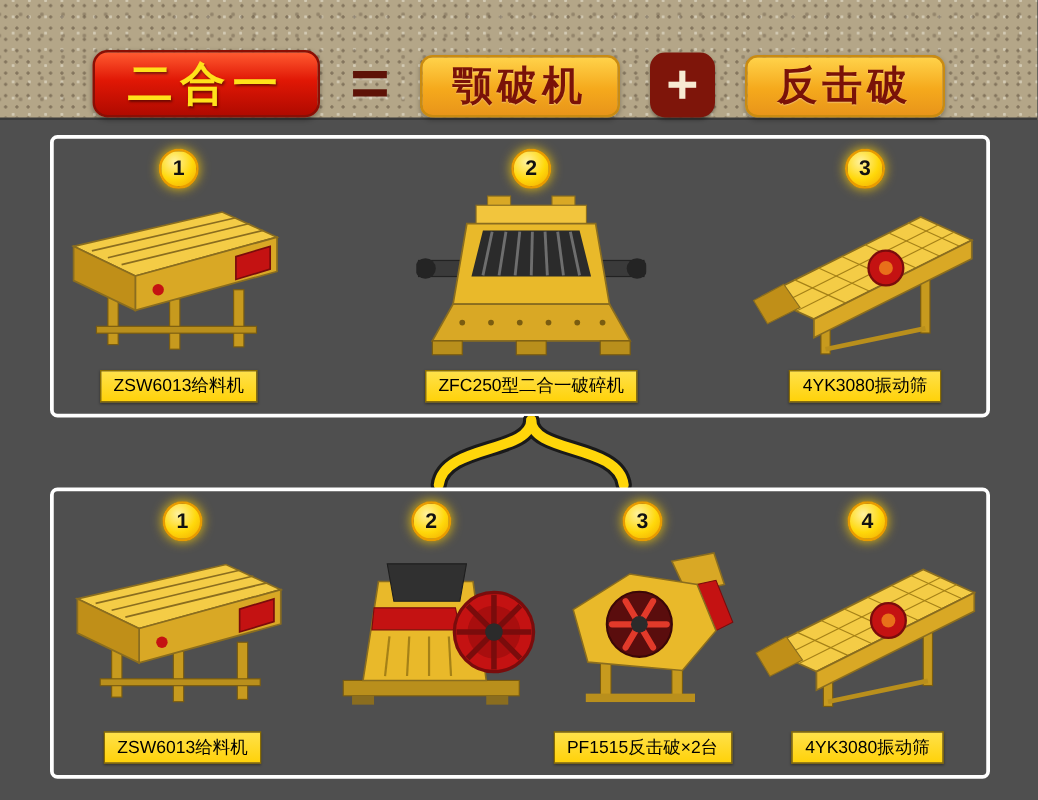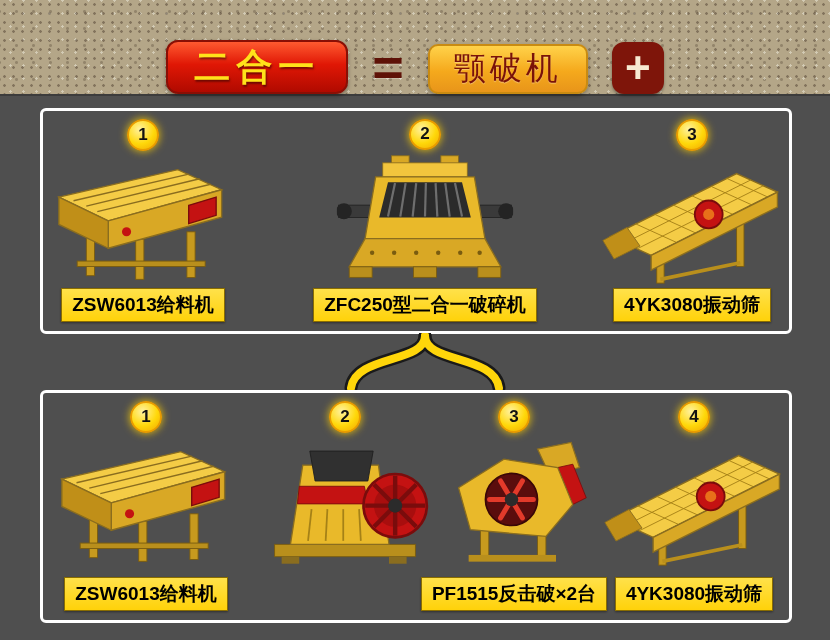--- a/index.html
+++ b/index.html
@@ -34,21 +34,21 @@
     box-shadow:0 2px 4px rgba(0,0,0,.35);
   }
   .equals {
     font-size:54px; font-weight:bold; color:#5e1207; line-height:1;
     text-shadow:0 1px 0 rgba(255,255,255,.25);
   }
   .yellow-box {
     min-width:160px; height:50px; border-radius:10px; padding:0 16px;
     background:linear-gradient(180deg,#ffd24a,#f5a91c 55%,#e8951a);
     border:2px solid #c98b12;
-    color:#7a1208; font-size:32px; font-weight:normal; letter-spacing:4px;
+    color:#7a1208; font-size:32px; font-weight:bold; letter-spacing:4px;
     display:flex; align-items:center; justify-content:center;
     text-shadow:0 1px 1px rgba(255,255,255,.35);
     box-shadow:0 2px 4px rgba(0,0,0,.3);
   }
   .plus-badge {
     width:52px; height:52px; border-radius:12px;
     background:#7e150a; color:#f7ead2;
     font-size:44px; font-weight:bold; line-height:1;
     display:flex; align-items:center; justify-content:center;
     box-shadow:0 2px 3px rgba(0,0,0,.35);
@@ -77,21 +77,21 @@
   .machine { display:block; margin:2px 0; }
   .m-feeder { width:186px; height:128px; }
   .m-combo  { width:232px; height:138px; }
   .m-screen { width:198px; height:130px; }
   .m-jaw    { width:178px; height:132px; }
   .m-impact { width:168px; height:130px; }
   .label-box {
     margin-top:auto;
     background:linear-gradient(180deg,#ffe14a,#ffd20a);
     border:1px solid #8a6d00;
-    color:#000; font-weight:bold; font-size:19px;
+    color:#000; font-weight:normal; font-size:14px;
     padding:3px 10px; white-space:nowrap;
     box-shadow:0 1px 2px rgba(0,0,0,.4);
   }
 
   
   .t1 { left:2px;   width:196px; }
   .t2 { left:262px; width:240px; }
   .t3 { left:550px; width:198px; }
   
   .b1 { left:8px;   width:190px; }
@@ -235,20 +235,23 @@
     <div class="red-box">
       <span>二合一</span>
     </div>
     <span class="equals">=</span>
     <div class="yellow-box">
       <span>颚破机</span>
     </div>
     <div class="plus-badge">
       <span>+</span>
     </div>
+    <div class="yellow-box">
+      <span>反击破</span>
+    </div>
   </div>
 
   <div class="panel top">
 
     <div class="item t1">
       <div class="num-circle">
         <span>1</span>
       </div>
       <svg class="machine m-feeder" viewBox="0 0 200 140" preserveAspectRatio="xMidYMid meet">
           <use href="#sym-feeder"></use>

